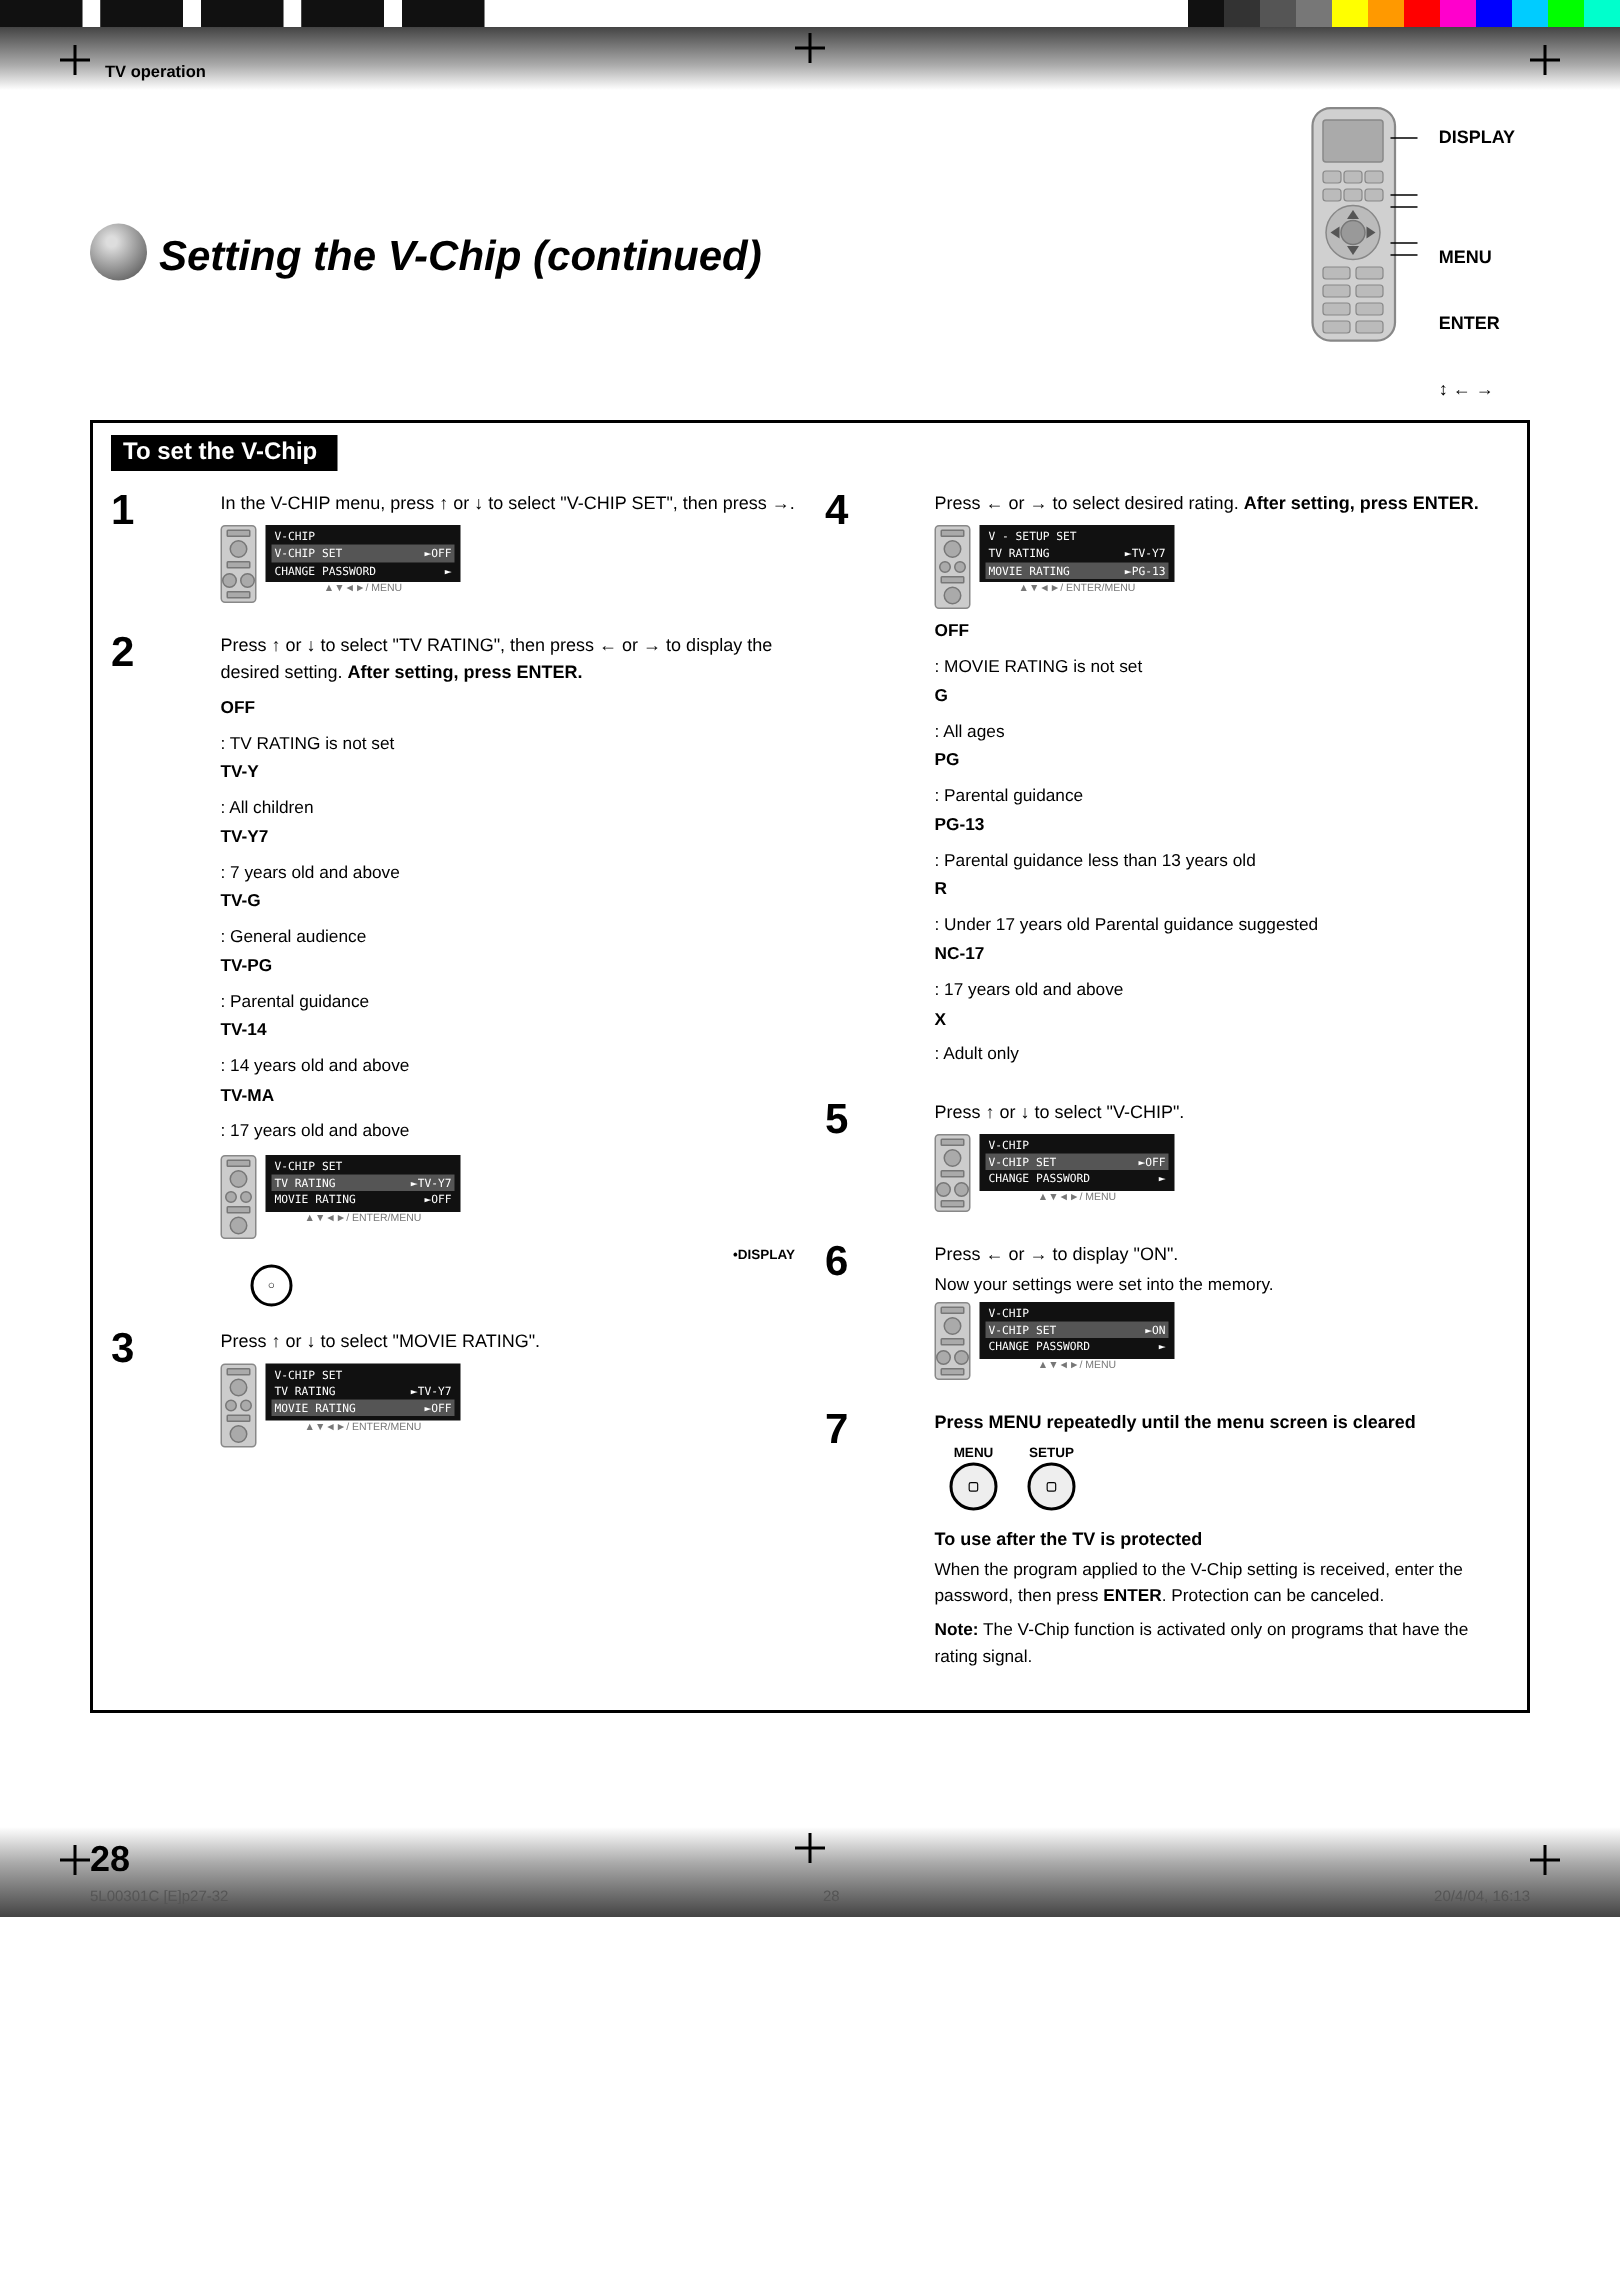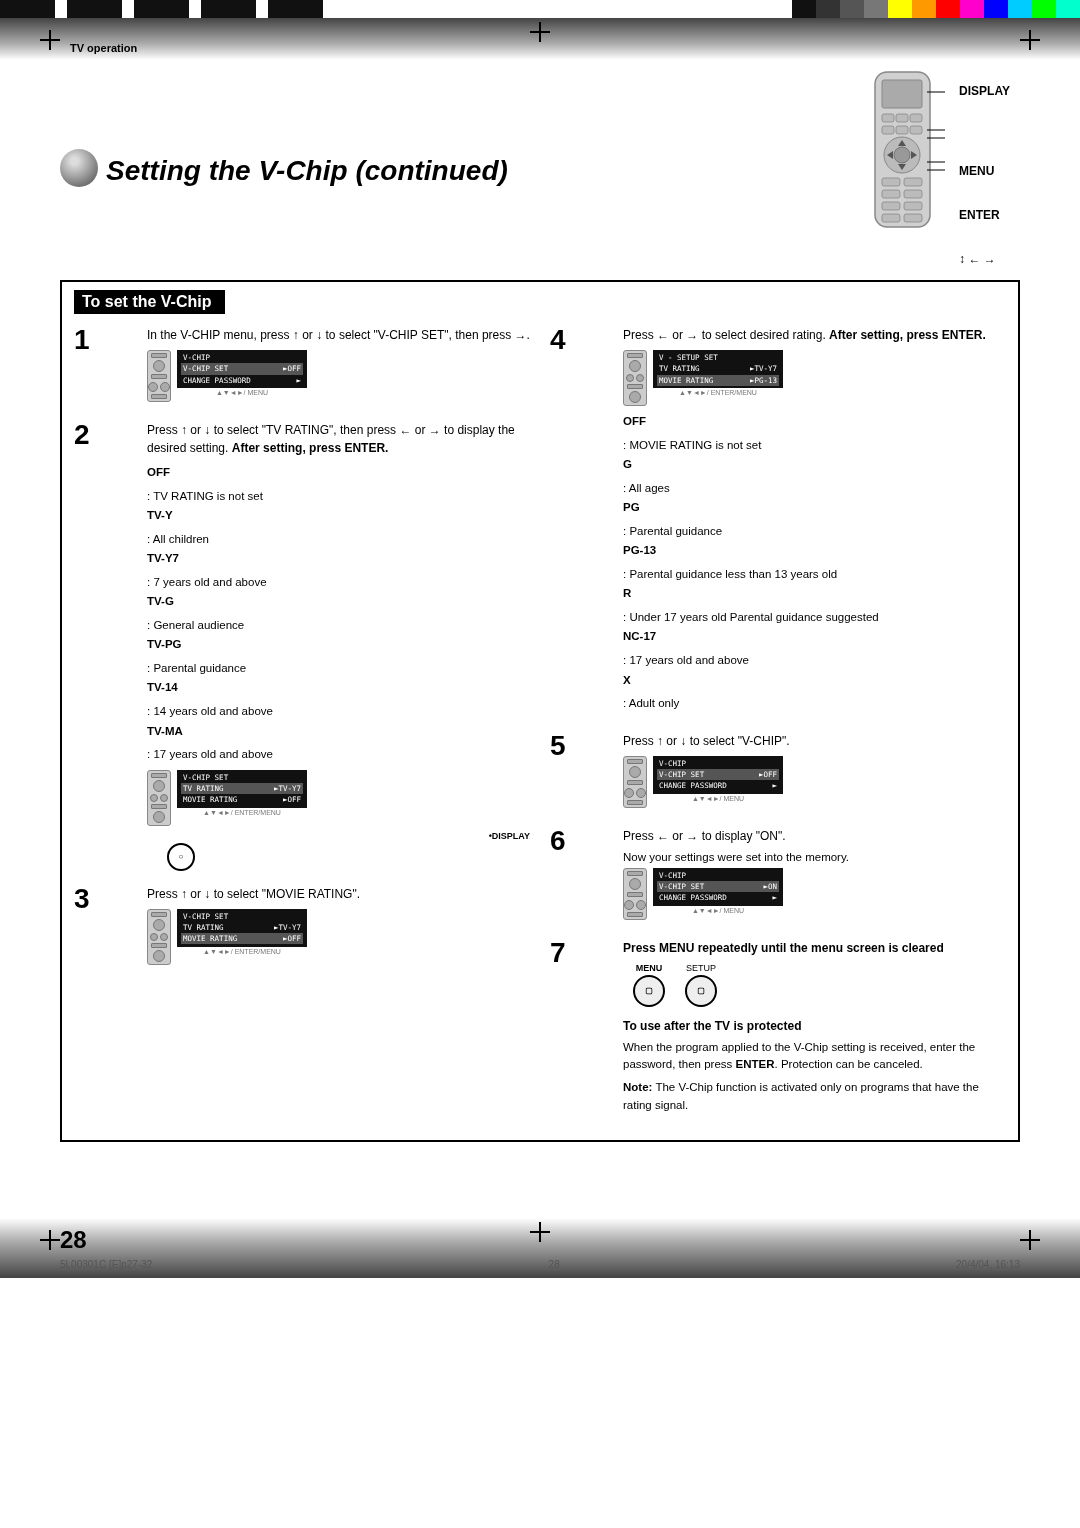--- a/index.html
+++ b/index.html
@@ -543,21 +543,21 @@
             <div class="step-text">
               <b>Press MENU repeatedly until the menu screen is cleared</b>
             </div>
 
             <div style="display:flex; gap:20px; margin:4px 0 10px 10px; align-items:flex-start;">
               <div style="display:flex; flex-direction:column; align-items:center; gap:2px;">
                 <div style="font-size:9px; font-weight:bold;">MENU</div>
                 <div style="width:32px; height:32px; border:2px solid #000; border-radius:50%; display:flex; align-items:center; justify-content:center; font-size:8px; font-weight:bold; background:#eee;">▢</div>
               </div>
               <div style="display:flex; flex-direction:column; align-items:center; gap:2px;">
-                <div style="font-size:9px; font-weight:normal;">SETUP</div>
+                <div style="font-size:9px; font-weight:bold;">SETUP</div>
                 <div style="width:32px; height:32px; border:2px solid #000; border-radius:50%; display:flex; align-items:center; justify-content:center; font-size:8px; font-weight:bold; background:#eee;">▢</div>
               </div>
             </div>
 
             <div class="notes-section">
               <div style="font-weight:bold; font-size:12px; margin-bottom:3px;">To use after the TV is protected</div>
               <div style="font-size:11.5px; line-height:1.5; margin-bottom:6px;">
                 When the program applied to the V-Chip setting is received, enter the password, then press <b>ENTER</b>. Protection can be canceled.
               </div>
               <div style="font-size:11.5px; line-height:1.5;">

